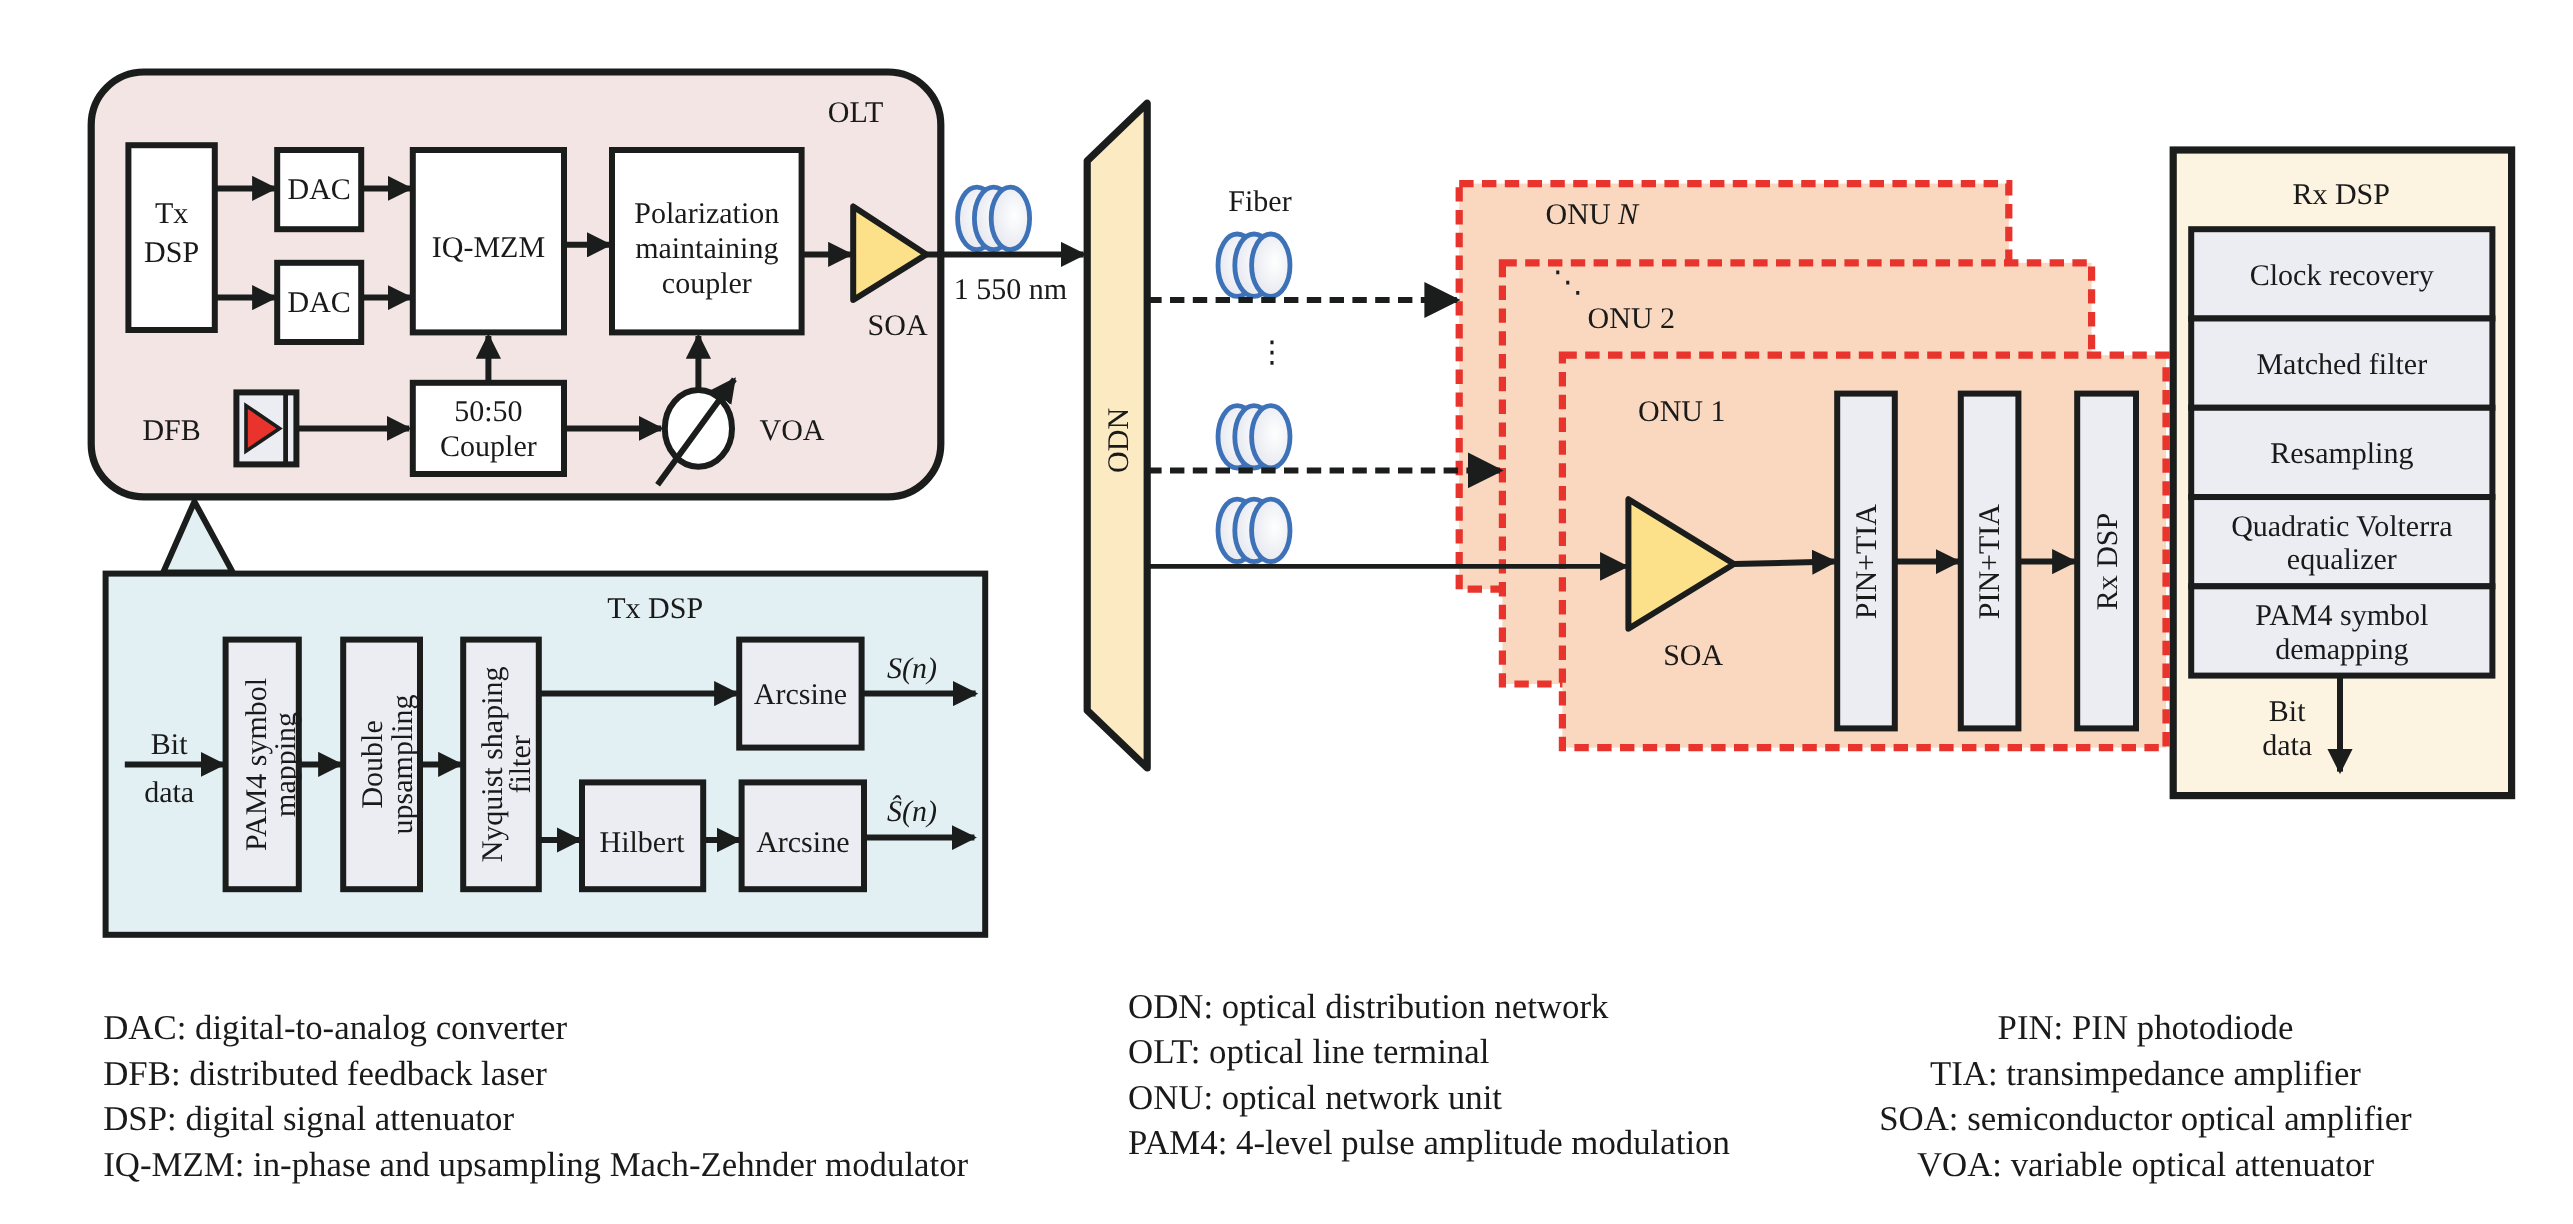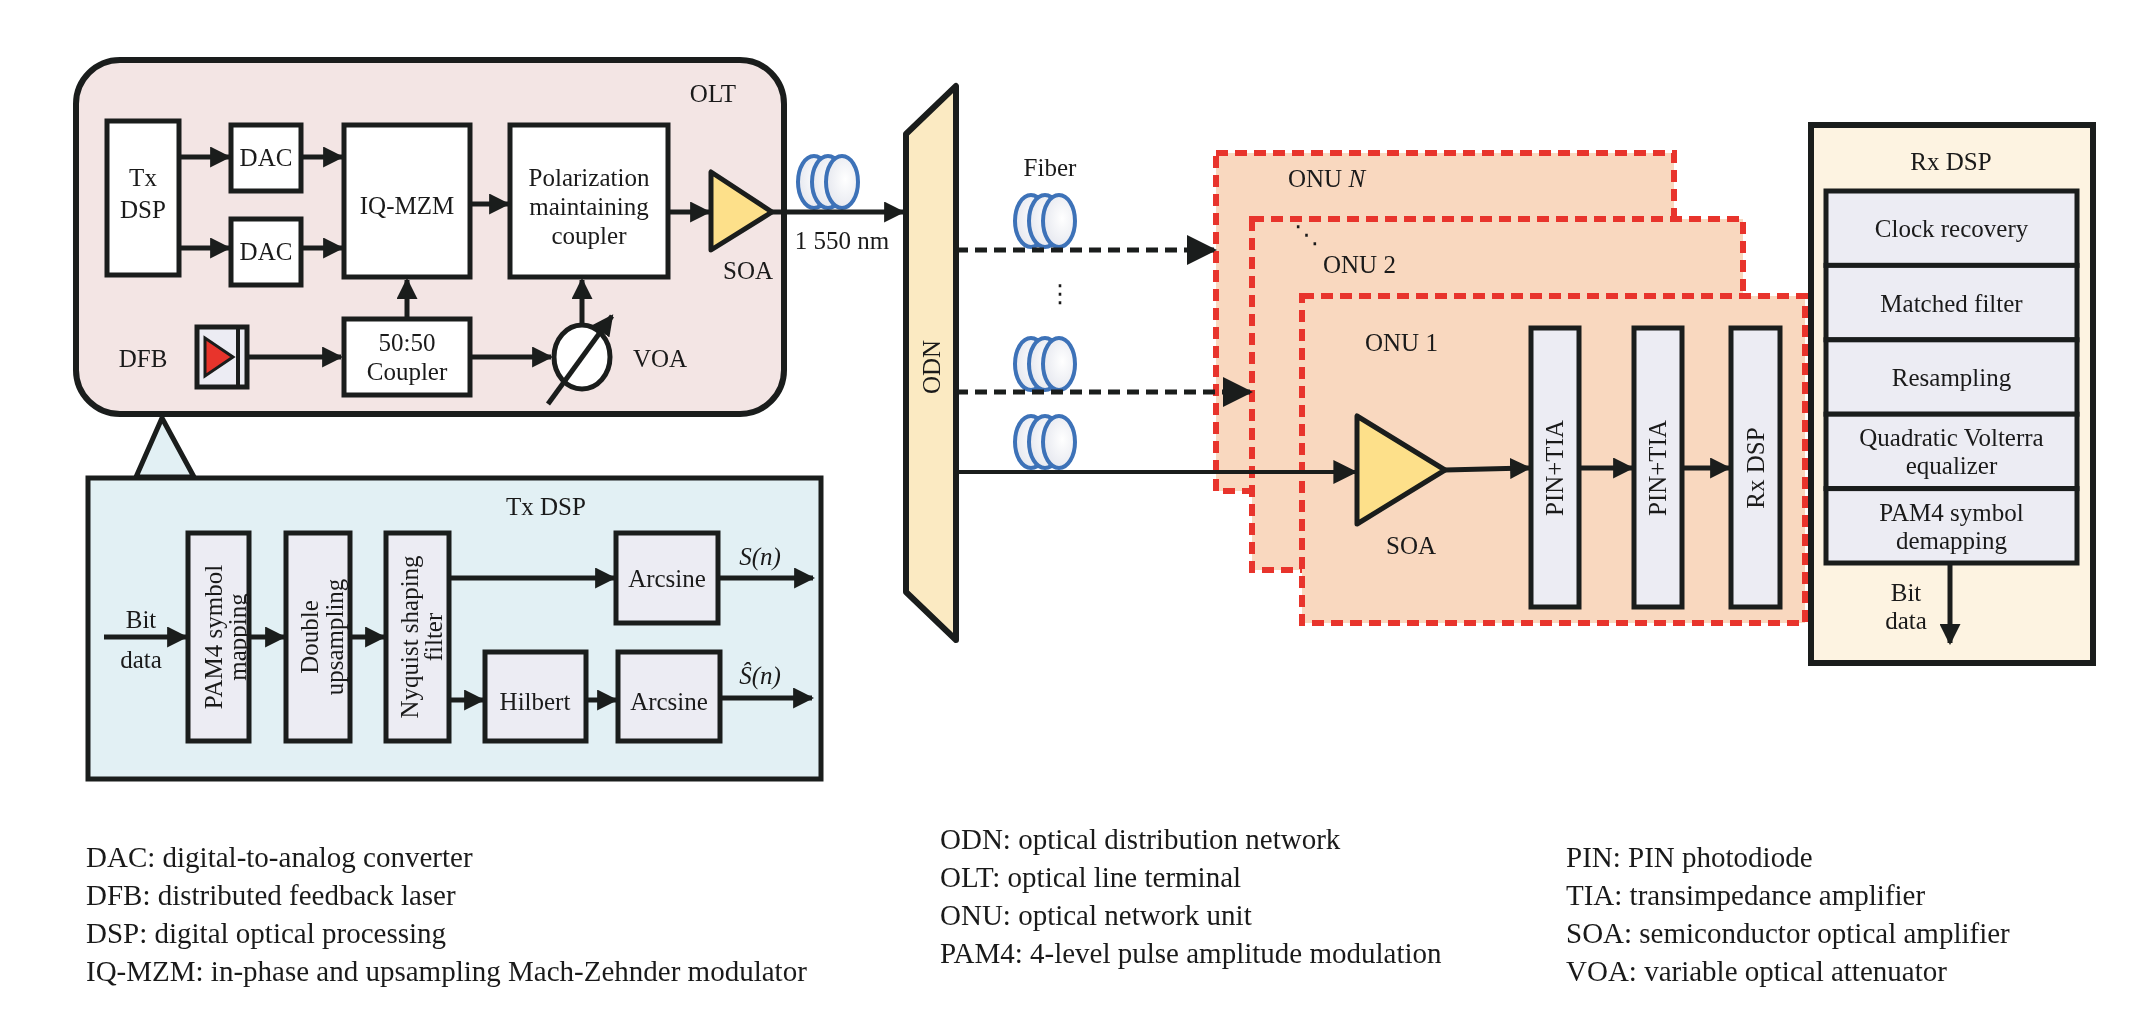--- a/index.html
+++ b/index.html
@@ -188,27 +188,27 @@
       </g>
     <line x1="1950" y1="563" x2="1950" y2="643" stroke="#1a1d1c" stroke-width="5" marker-end="url(#arr)"></line>
     <text x="1906" y="601" font-size="25" text-anchor="middle">Bit</text>
     <text x="1906" y="629" font-size="25" text-anchor="middle">data</text>
   </g>
 </svg>
 
 <div class="legend" style="left:86px; top:838px;">
   <div>DAC: digital-to-analog converter</div>
   <div>DFB: distributed feedback laser</div>
-  <div>DSP: digital optical processing</div>
+  <div>DSP: digital signal attenuator</div>
   <div>IQ-MZM: in-phase and upsampling Mach-Zehnder modulator</div>
 </div>
 <div class="legend" style="left:940px; top:820px;">
   <div>ODN: optical distribution network</div>
   <div>OLT: optical line terminal</div>
   <div>ONU: optical network unit</div>
   <div>PAM4: 4-level pulse amplitude modulation</div>
 </div>
-<div class="legend" style="left:1566px; top:838px;">
+<div class="legend" style="left:1566px; top:838px;text-align:center;">
   <div>PIN: PIN photodiode</div>
   <div>TIA: transimpedance amplifier</div>
   <div>SOA: semiconductor optical amplifier</div>
   <div>VOA: variable optical attenuator</div>
 </div>
 
 </body></html>

